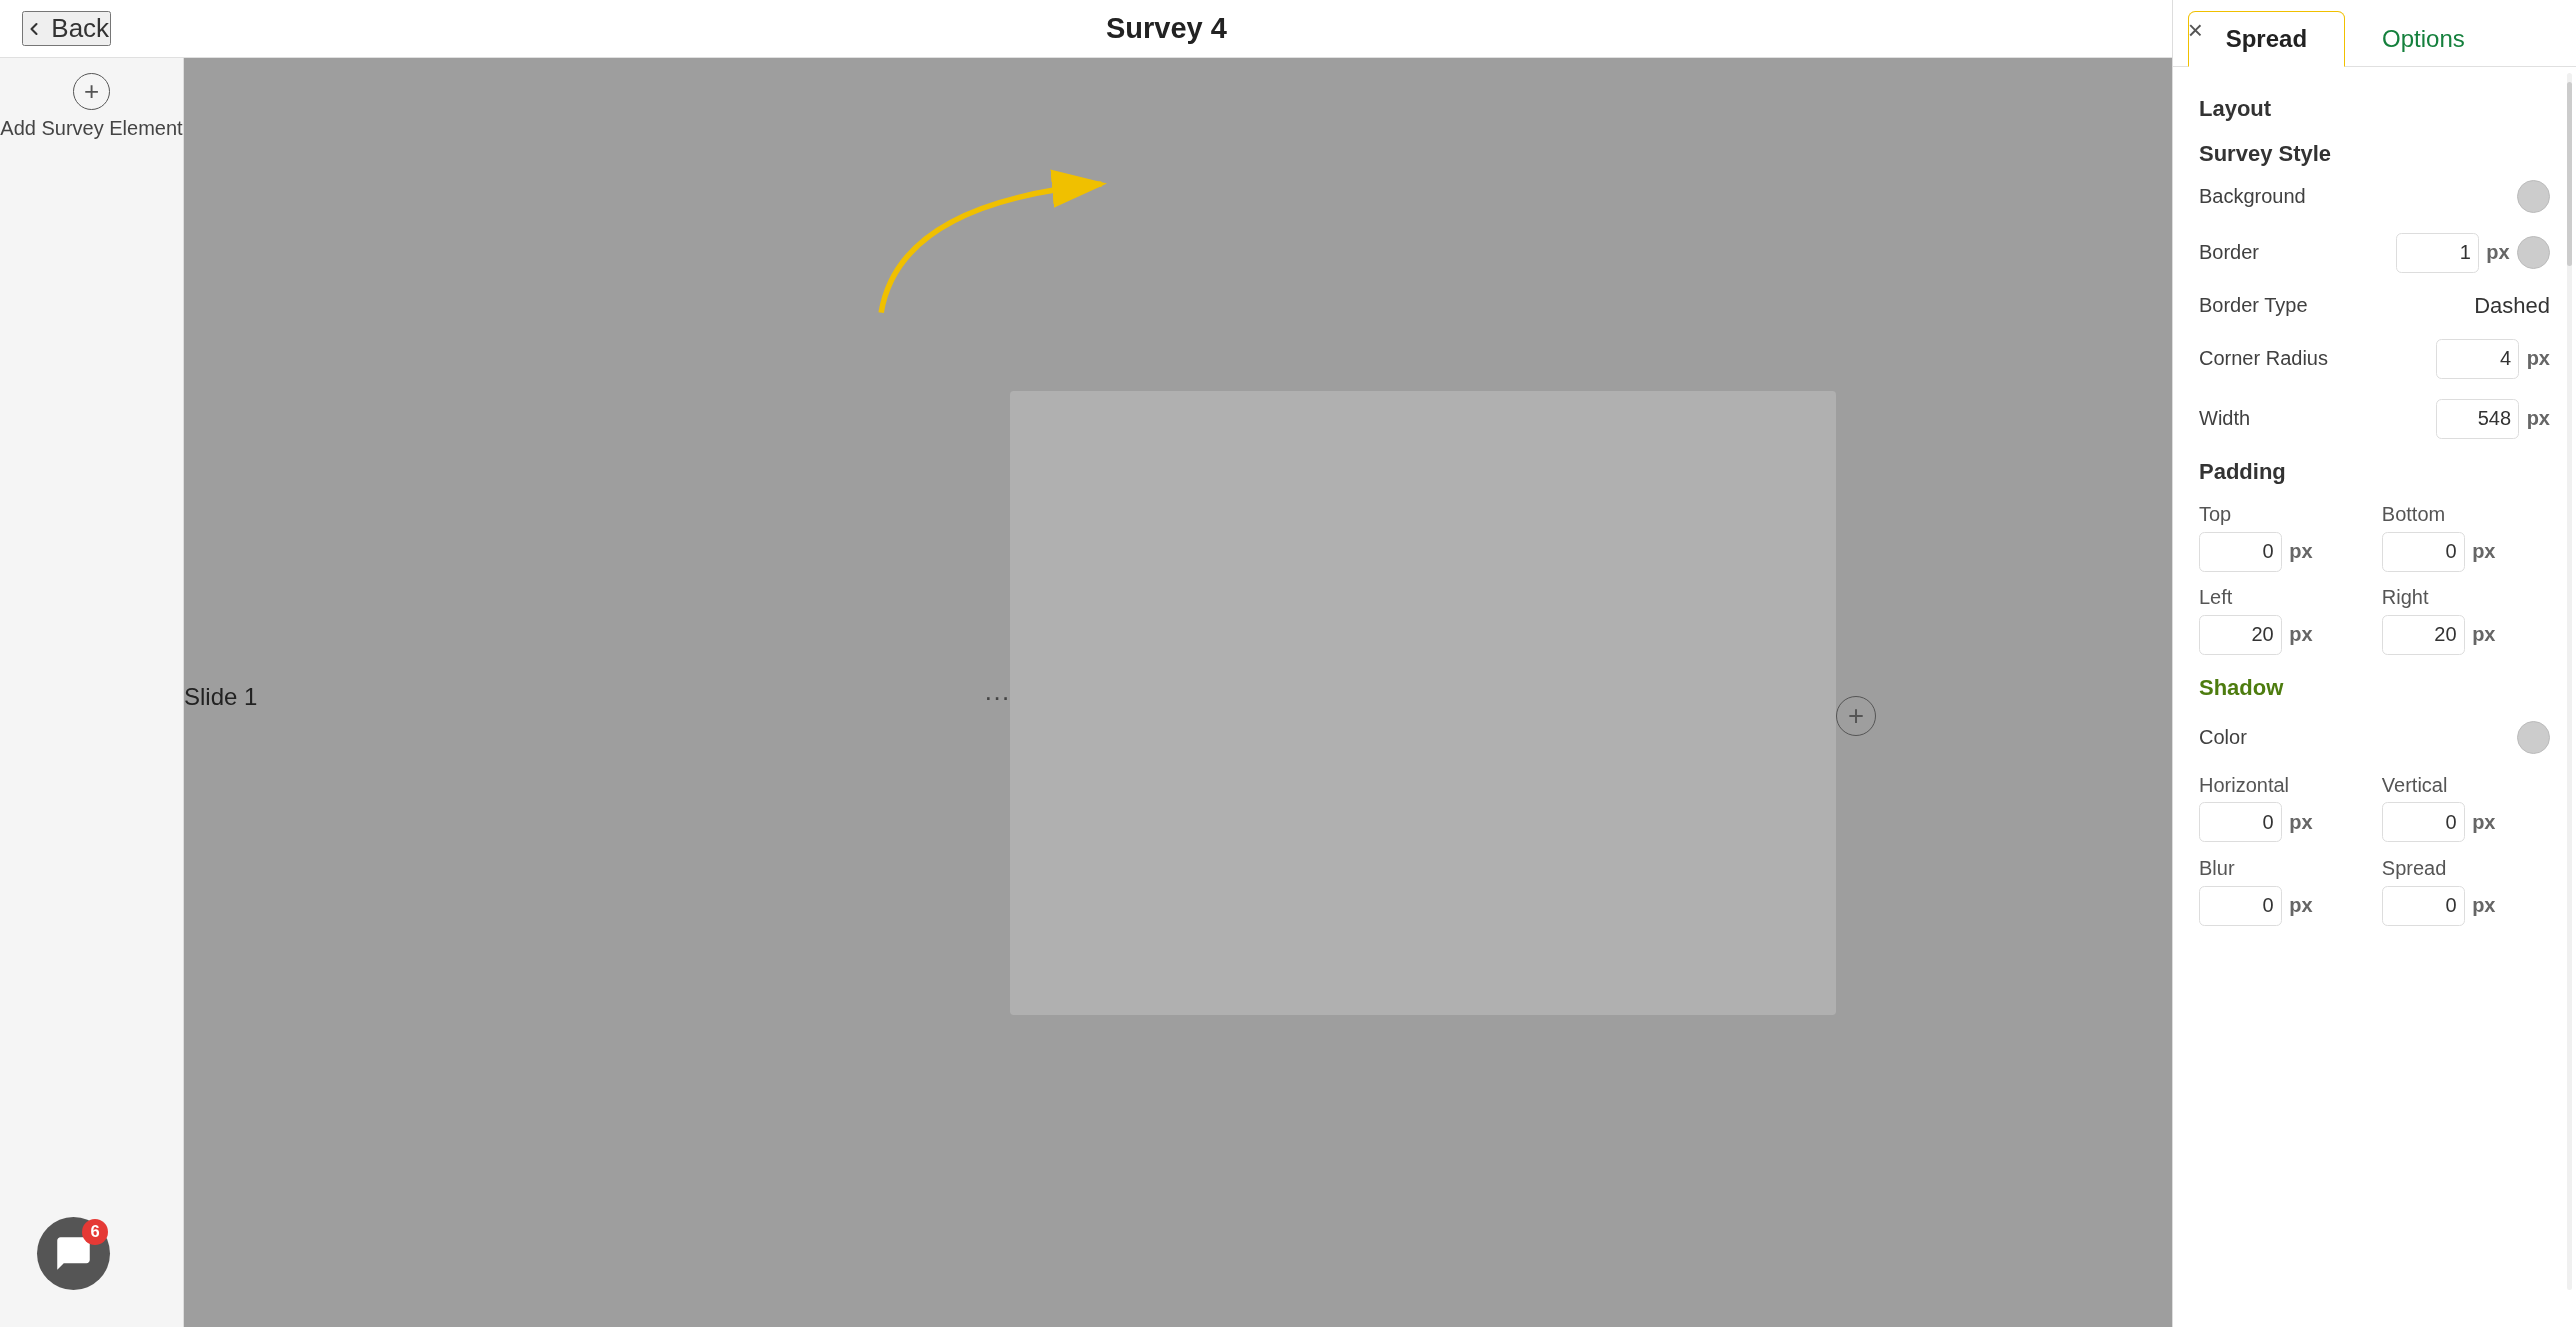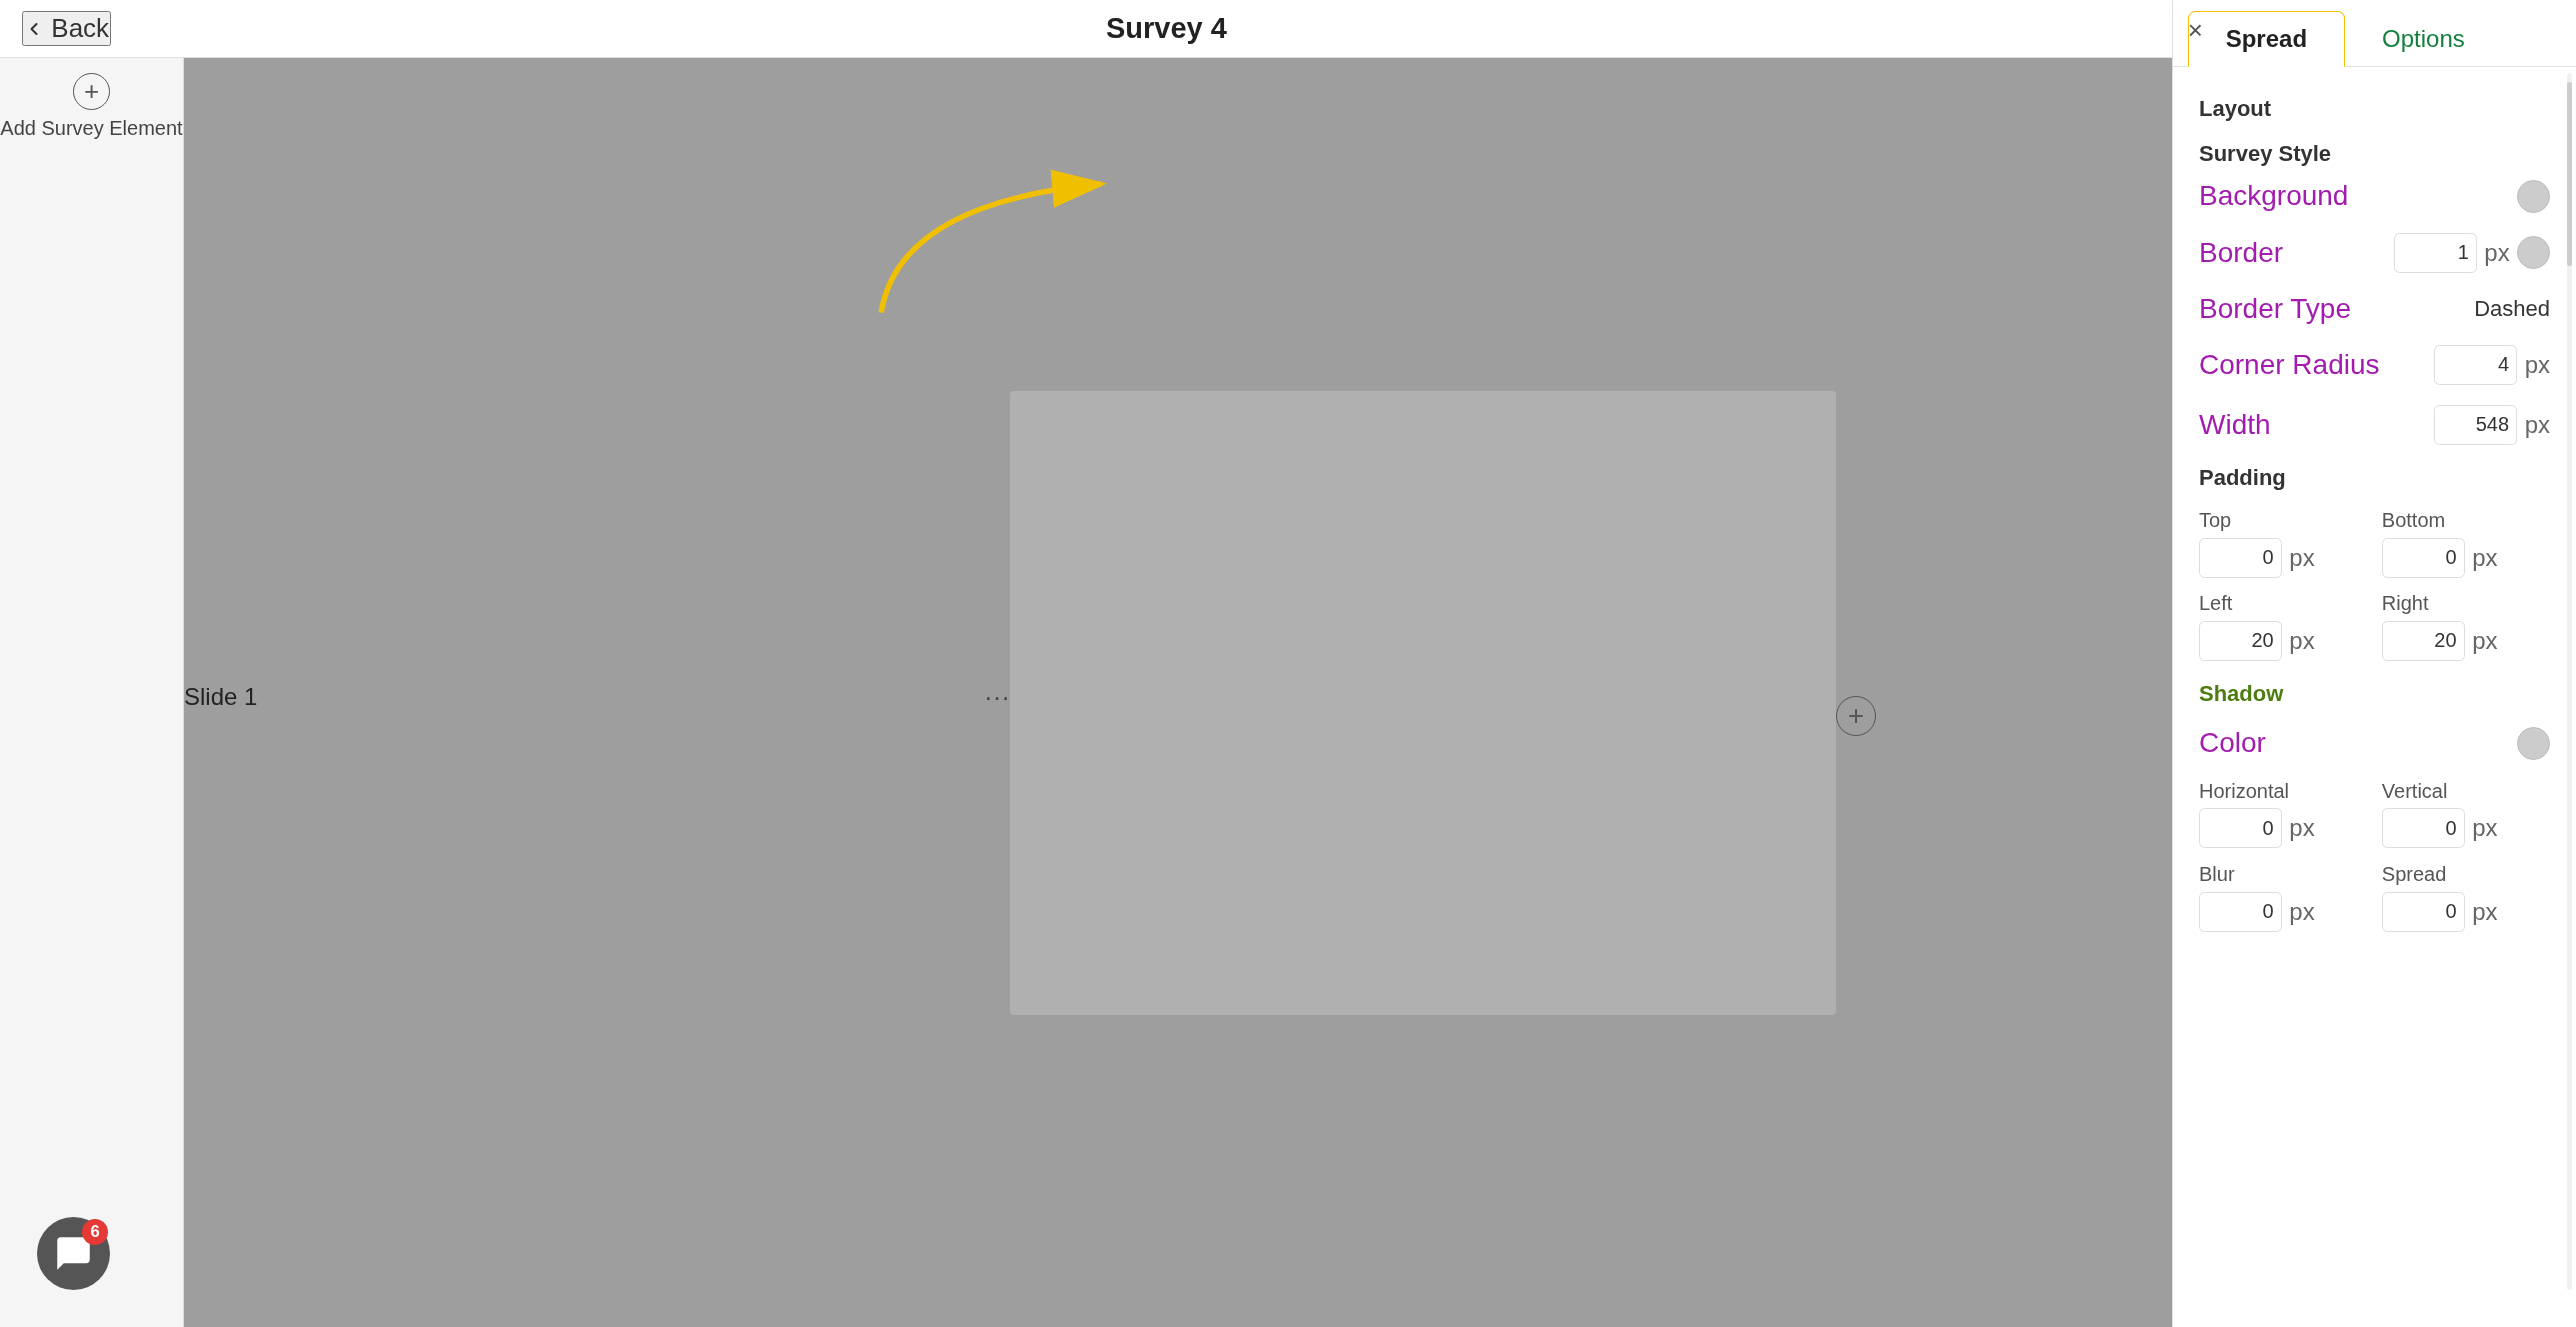--- a/index.html
+++ b/index.html
@@ -170,29 +170,29 @@
     }
 
     .survey-style-label {
       font-size: 22px; font-weight: 600; color: #333; margin-bottom: 13px;
     }
 
     .prop-row {
       display: flex; align-items: center; justify-content: space-between;
       margin-bottom: 20px;
     }
-    .prop-label { font-size: 28px; color: #a21caf; }
+    .prop-label { font-size: 20px; color: #404040; }
     .prop-value-group { display: flex; align-items: center; gap: 7.3px; }
     .prop-input {
       width: 83px; height: 40px;
       border: 0.9px solid #ddd; border-radius: 5.5px;
       text-align: right; font-size: 20px; color: #333;
       padding-right: 7.3px;
     }
-    .prop-unit { font-size: 24px; color: #666; }
+    .prop-unit { font-size: 20px; color: #666; font-weight: bold; }
     .color-circle {
       width: 33px; height: 33px;
       border-radius: 50%;
       background: #ccc;
       border: 0.9px solid #bbb;
     }
 
     .padding-grid {
       display: grid;
       grid-template-columns: 1fr 1fr;

